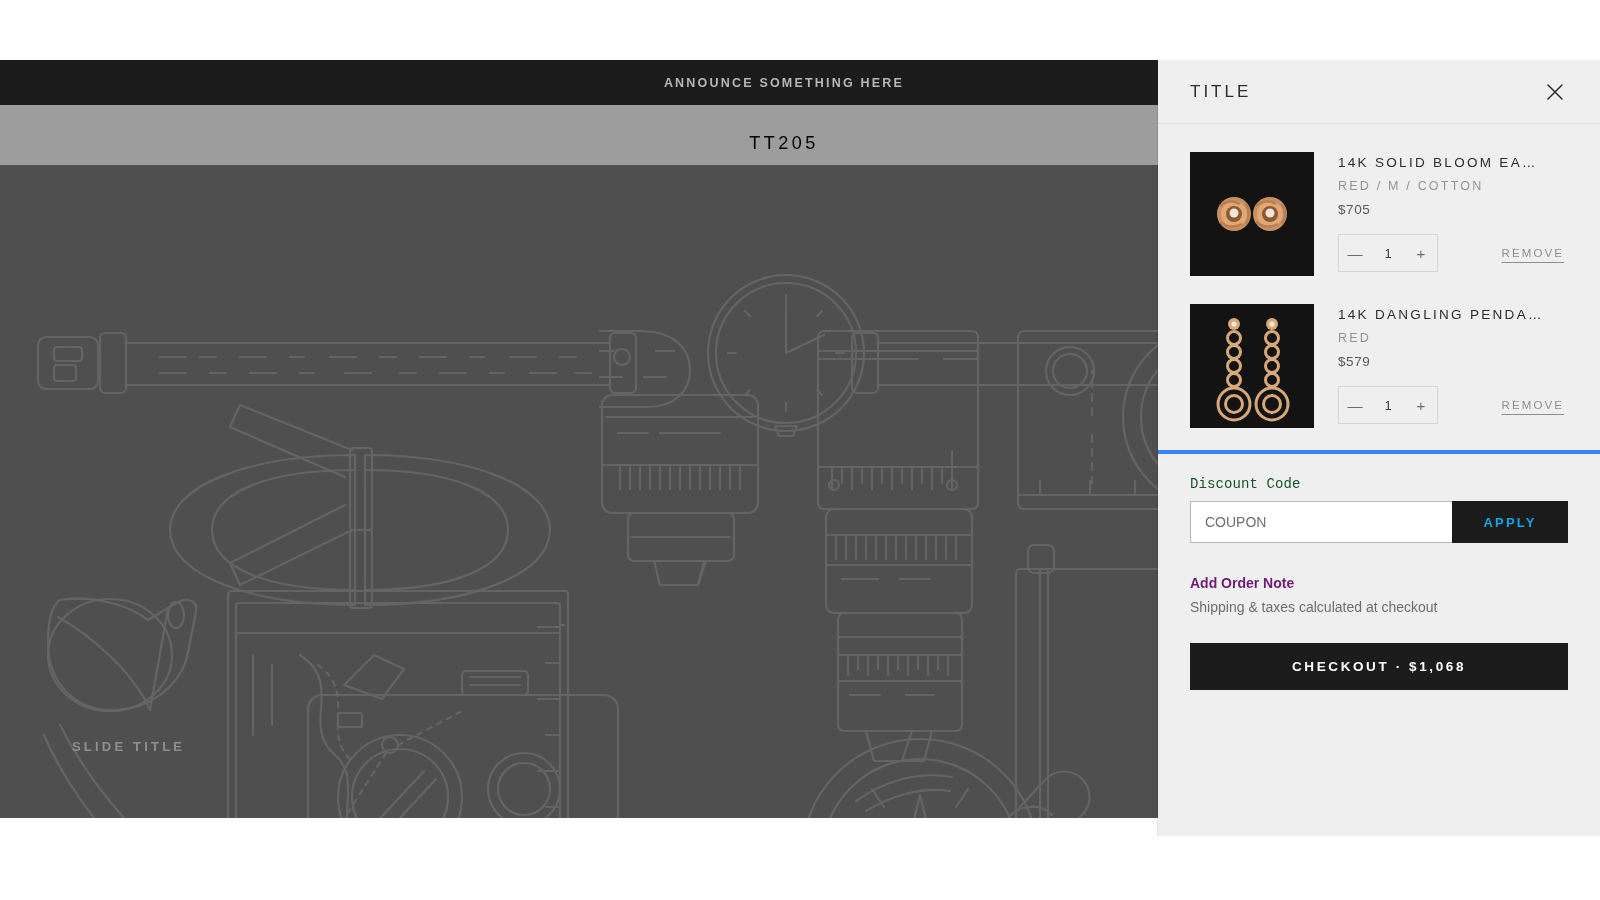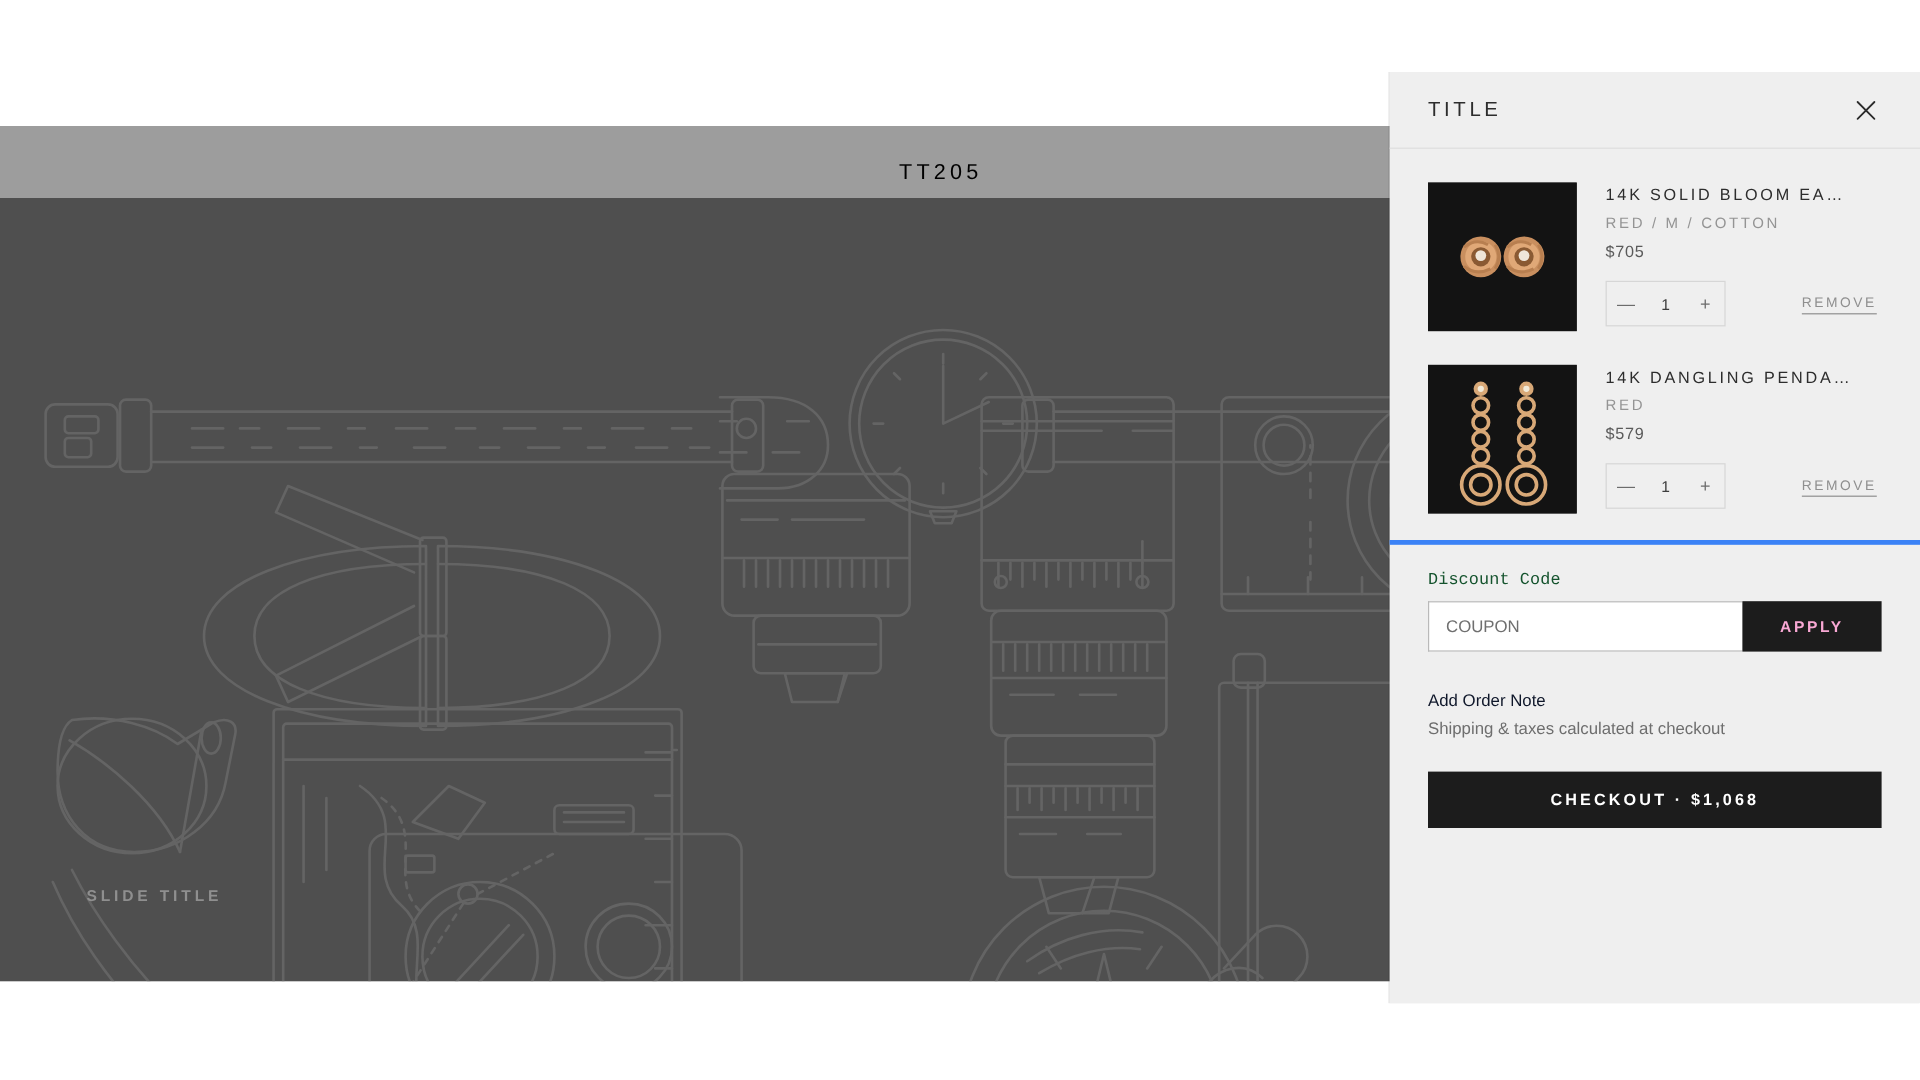--- a/index.html
+++ b/index.html
@@ -240,33 +240,34 @@
     padding: 0 14px;
     font-size: 14px;
     color: #3d3d3d;
     font-family: "Liberation Sans", sans-serif;
     outline: none;
   }
   .discount-input::placeholder { color: #6f6f6f; }
   .apply-btn {
     flex: 0 0 116px;
     background: #1c1c1c;
-    color: #f9a8d4;
+    color: #0ea5e9;
     border: none;
     font-size: 13px;
     letter-spacing: 2.2px;
     font-weight: 700;
     cursor: pointer;
     font-family: "Liberation Sans", sans-serif;
   }
   .order-note {
-    color: #0f172a;
+    color: #701a75;
     font-size: 14px;
     margin-bottom: 8px;
     cursor: pointer;
+    font-weight: bold;
   }
   .shipping-note {
     color: #6e6e6e;
     font-size: 14px;
     margin-bottom: 28px;
   }
   .checkout-btn {
     display: block;
     width: 100%;
     height: 47px;
@@ -280,20 +281,23 @@
     font-family: "Liberation Sans", sans-serif;
   }
 </style>
 </head>
 <body>
 
 <div id="stage">
 
   <div id="storefront">
 
+    <div class="announce-bar">
+      <span class="announce-text">ANNOUNCE SOMETHING HERE</span>
+    </div>
 
     <div class="nav-bar">
       <div class="site-title">TT205</div>
     </div>
 
     <div class="hero">
       <div class="hero-illo">
         <svg width="1568" height="653" viewBox="0 0 1568 653" fill="none" stroke="#646464" stroke-width="2.2" stroke-linejoin="round" stroke-linecap="round">
 
           <g>

